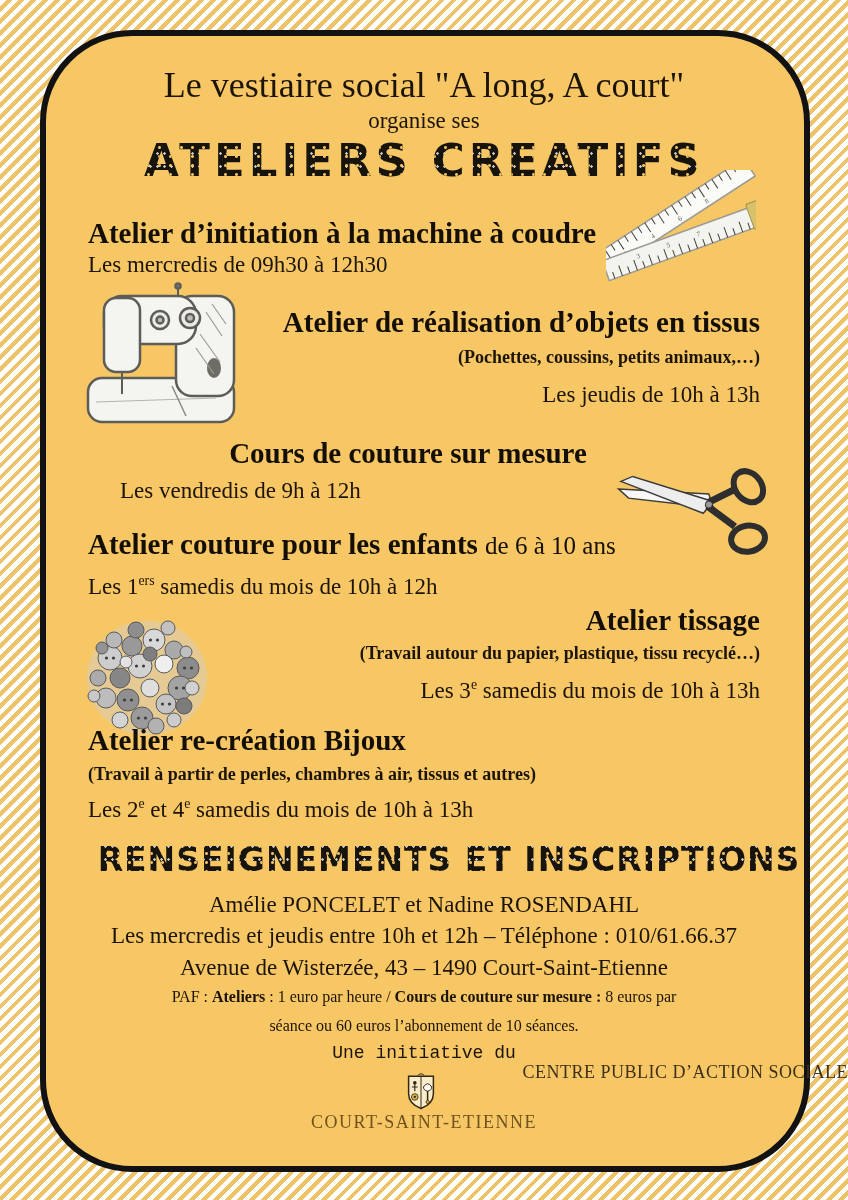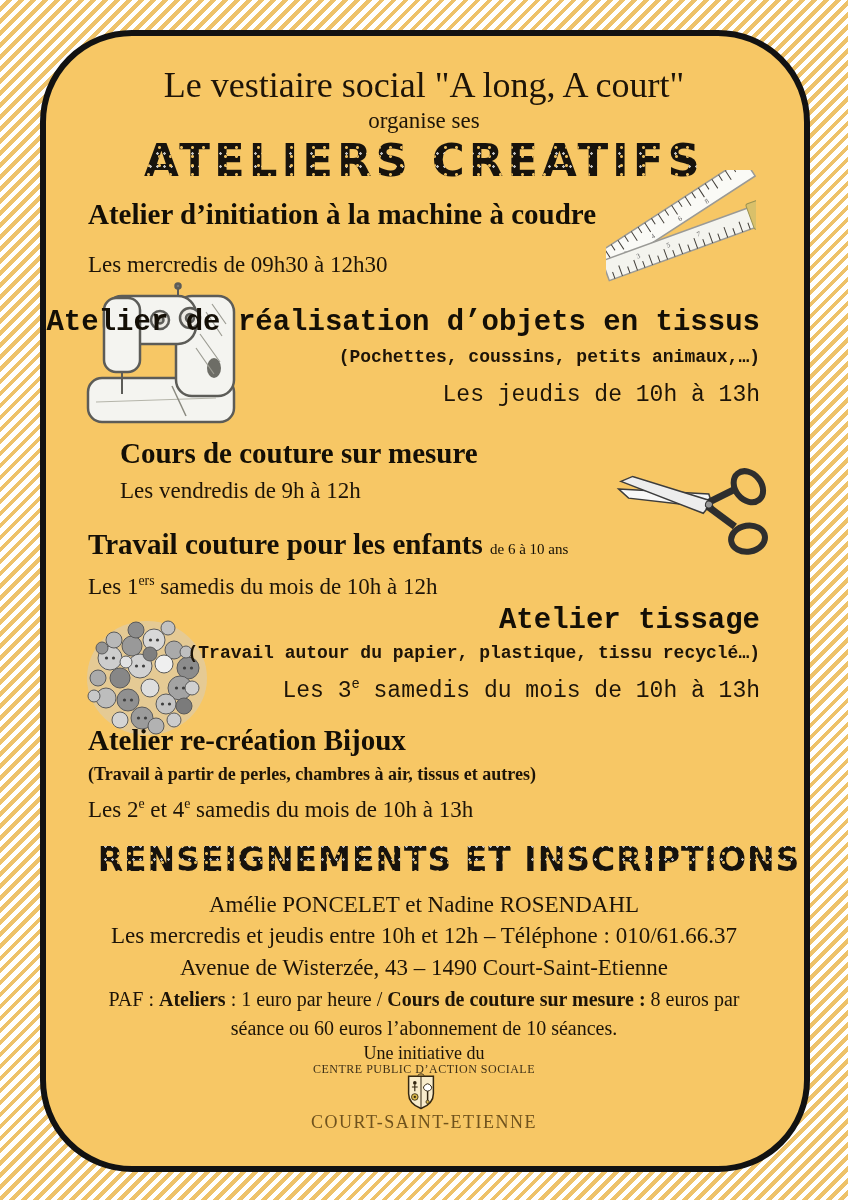--- a/index.html
+++ b/index.html
@@ -10,45 +10,45 @@
     color:#1d1408;
   }
   .card{
     position:absolute;left:40px;top:30px;width:770px;height:1142px;
     background:#F7C765;border:6px solid #121212;border-radius:92px;box-sizing:border-box;
   }
   .content{position:absolute;inset:0;}
   .abs{position:absolute;}
   .center{left:0;width:848px;text-align:center;}
   .left{left:88px;text-align:left;}
-  .right{right:88px;text-align:center;font-family:Liberation Mono, monospace;}
+  .right{right:88px;text-align:center;}
   .org-line{font-size:36px;}
   .intro{font-size:23px;}
   .patch{
     font-family:"DejaVu Sans","Liberation Sans",sans-serif;
     font-weight:900;letter-spacing:3px;color:transparent;
     background-color:#17130d;
     background-image:
       radial-gradient(circle,rgba(247,199,101,0.95) 1.2px,transparent 1.7px),
       radial-gradient(circle,rgba(255,255,255,0.75) 1px,transparent 1.5px);
     background-size:11px 9px,7px 13px;
     -webkit-background-clip:text;background-clip:text;
   }
   .main-title{font-size:45px;letter-spacing:4px;}
   .rens-title{font-size:33px;letter-spacing:1px;margin-left:25px;}
   .ws-title{font-size:29px;font-weight:700;color:#140f06;}
   .ws-detail{font-size:18px;font-weight:700;}
   .ws-sched{font-size:23px;}
-  .age{font-size:15px;font-weight:400;}
+  .age{font-size:25px;font-weight:400;}
   sup{font-size:0.6em;line-height:0;vertical-align:super;}
   .contact-line{font-size:23px;}
-  .paf{font-size:20px;}
+  .paf{font-size:16px;}
   .b{font-weight:700;}
-  .initiative{font-size:18px;}
-  .cpas{font-size:12px;letter-spacing:0.5px;color:#3f3118;}
+  .initiative{font-size:18px;font-family:Liberation Mono, monospace;}
+  .cpas{font-size:18px;letter-spacing:0.5px;color:#3f3118;text-align:right;}
   .city{font-size:18px;letter-spacing:1.5px;color:#6F521D;}
   svg{display:block;}
 </style>
 </head>
 <body>
 
 <div class="poster">
   <div class="card"></div>
   <div class="content">
 
@@ -70,21 +70,21 @@
           <rect x="-10" y="62" width="160" height="21" fill="#f4f4ee" stroke="#9a9a96" stroke-width="1.5"></rect>
           <path d="M-4 83 v-7 M4 83 v-11 M12 83 v-7 M20 83 v-11 M28 83 v-7 M36 83 v-11 M44 83 v-7 M52 83 v-11 M60 83 v-7 M68 83 v-11 M76 83 v-7 M84 83 v-11 M92 83 v-7 M100 83 v-11 M108 83 v-7 M116 83 v-11 M124 83 v-7 M132 83 v-11 M140 83 v-7" stroke="#44403a" stroke-width="1" fill="none"></path>
           <text x="24" y="72" font-size="7" fill="#666">3</text>
           <text x="56" y="72" font-size="7" fill="#666">5</text>
           <text x="88" y="72" font-size="7" fill="#666">7</text>
           <rect x="144" y="58" width="13" height="27" rx="2" fill="#d9c06a" stroke="#9a9252"></rect>
         </g>
       </svg>
     </div>
 
-    <div class="abs left ws-title" style="top:198px">Atelier d’initiation à la machine à coudre</div>
+    <div class="abs left ws-title" style="top:217px">Atelier d’initiation à la machine à coudre</div>
     <div class="abs left ws-sched" style="top:252px">Les mercredis de 09h30 à 12h30</div>
 
     <div class="abs" style="left:76px;top:282px">
       <svg width="162" height="150" viewBox="0 0 162 150">
         <g stroke="#5c5c58" stroke-width="2.5" fill="#f4f4f0" stroke-linejoin="round">
           <line x1="102" y1="16" x2="102" y2="2" stroke-width="2"></line>
           <circle cx="102" cy="4" r="2.5" fill="#777"></circle>
           <rect x="12" y="96" width="146" height="44" rx="14"></rect>
           <rect x="100" y="14" width="58" height="100" rx="16"></rect>
           <rect x="28" y="14" width="92" height="48" rx="18"></rect>
@@ -100,38 +100,38 @@
           <line x1="20" y1="120" x2="140" y2="116" stroke="#b5b5aa" stroke-width="1"></line>
           <line x1="96" y1="104" x2="110" y2="134" stroke="#8a8a80" stroke-width="1.5"></line>
         </g>
       </svg>
     </div>
 
     <div class="abs right ws-title" style="top:306px">Atelier de réalisation d’objets en tissus</div>
     <div class="abs right ws-detail" style="top:347px">(Pochettes, coussins, petits animaux,…)</div>
     <div class="abs right ws-sched" style="top:382px">Les jeudis de 10h à 13h</div>
 
-    <div class="abs ws-title" style="left:120px;top:437px;width:560px;">Cours de couture sur mesure</div>
+    <div class="abs ws-title" style="left:128px;top:437px;width:560px;text-align:center">Cours de couture sur mesure</div>
     <div class="abs ws-sched" style="left:120px;top:478px;width:560px;text-align:left">Les vendredis de 9h à 12h</div>
 
     <div class="abs" style="left:608px;top:438px">
       <svg width="185" height="130" viewBox="0 0 185 130">
         <g transform="rotate(16 92 65)">
           <polygon points="10,74 98,54 106,66 22,80" fill="#f8f8f8" stroke="#3c3c3c" stroke-width="1.5"></polygon>
           <polygon points="10,66 98,74 104,60 20,58" fill="#ededed" stroke="#3c3c3c" stroke-width="1.5"></polygon>
           <line x1="100" y1="62" x2="122" y2="42" stroke="#2e2e2e" stroke-width="7"></line>
           <line x1="100" y1="66" x2="132" y2="78" stroke="#2e2e2e" stroke-width="7"></line>
           <ellipse cx="134" cy="36" rx="17" ry="13" transform="rotate(35 134 36)" fill="none" stroke="#2e2e2e" stroke-width="6"></ellipse>
           <ellipse cx="148" cy="86" rx="17" ry="13" transform="rotate(-25 148 86)" fill="none" stroke="#2e2e2e" stroke-width="6"></ellipse>
           <circle cx="101" cy="64" r="3.5" fill="#999" stroke="#333" stroke-width="1"></circle>
         </g>
       </svg>
     </div>
 
-    <div class="abs left ws-title" style="top:528px"><span>Travail couture pour les enfants</span> <span class="age">de 6 à 10 ans</span></div>
+    <div class="abs left ws-title" style="top:528px"><span>Atelier couture pour les enfants</span> <span class="age">de 6 à 10 ans</span></div>
     <div class="abs left ws-sched" style="top:574px"><span>Les 1</span><sup>ers</sup><span> samedis du mois de 10h à 12h</span></div>
 
     <div class="abs" style="left:76px;top:612px">
       <svg width="142" height="130" viewBox="0 0 142 130">
         <ellipse cx="71" cy="66" rx="60" ry="57" fill="#cfcfcf" opacity="0.45"></ellipse>
         <g stroke="#5a5a5a" stroke-width="1">
           <circle cx="34" cy="46" r="12" fill="#cdcdcd"></circle>
             <circle cx="56" cy="34" r="10" fill="#999999"></circle>
           <circle cx="78" cy="28" r="11" fill="#d8d8d8"></circle>
             <circle cx="98" cy="38" r="9" fill="#aaaaaa"></circle>

